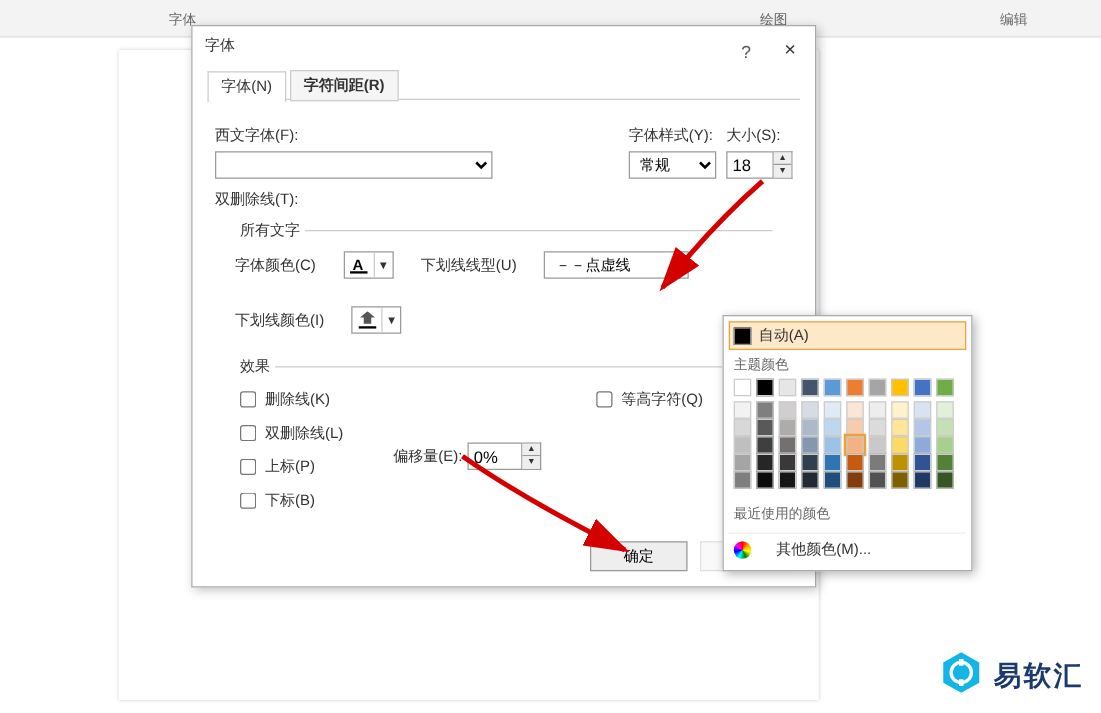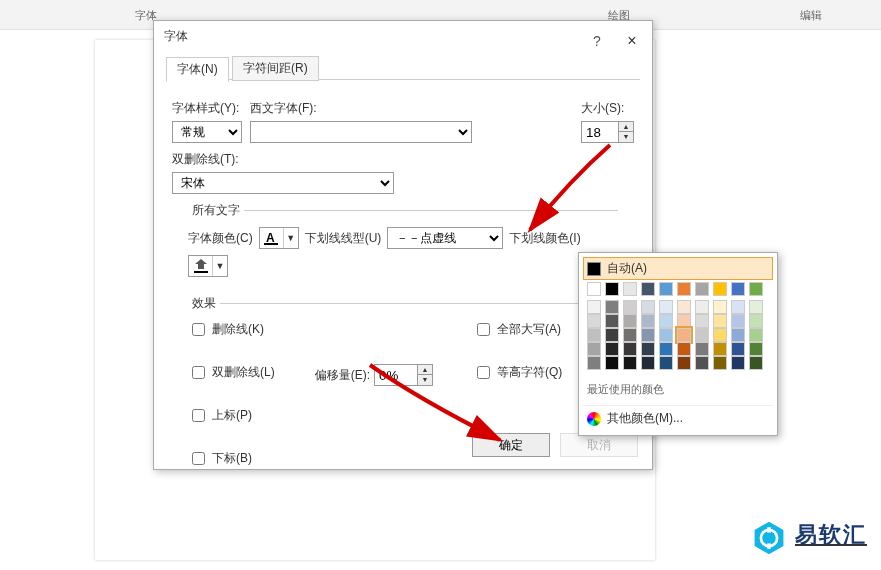--- a/index.html
+++ b/index.html
@@ -16,21 +16,21 @@
   .doc-bg { position: absolute; top: 40px; left: 95px; width: 560px; height: 520px; background: #fff; box-shadow: 0 0 3px rgba(0,0,0,0.2); }
   
   
   .dialog { position: absolute; left: 153px; top: 20px; width: 500px; height: 450px; background: #fff; border: 1px solid #aaa; box-shadow: 2px 2px 8px rgba(0,0,0,0.25); }
   .dialog-title { height: 30px; line-height: 30px; padding: 0 10px; font-size: 12px; position: relative; }
   .dialog-help { position: absolute; right: 40px; top: 5px; width: 30px; text-align: center; font-size: 14px; color: #555; cursor: default; }
   .dialog-close { position: absolute; right: 5px; top: 5px; width: 30px; text-align: center; font-size: 16px; color: #333; cursor: default; }
   
   .tabs { margin: 5px 12px 0; border-bottom: 1px solid #ccc; height: 24px; }
   .tab { display: inline-block; padding: 3px 10px; border: 1px solid #ccc; border-bottom: 1px solid #fff; background: #fff; position: relative; top: 1px; font-size: 12px; }
-  .tab.inactive { border-bottom: 1px solid #ccc; background: #f5f5f5; top: 0; }
+  .tab.inactive { border-bottom: 1px solid #ccc; background: #f5f5f5; top: 0; font-weight: bold; }
   
   .dialog-body { padding: 12px 18px; }
   .row { margin-bottom: 6px; display: flex; align-items: center; gap: 8px; flex-wrap: wrap; }
   .section-label { font-size: 12px; margin: 8px 0 4px; }
   fieldset { border: 1px solid #ccc; border-left: none; border-right: none; border-bottom: none; padding: 8px 0 4px; margin: 8px 16px; }
   fieldset legend { padding: 0 4px; font-size: 12px; }
   label { font-size: 12px; white-space: nowrap; }
   select, input[type=text] { border: 1px solid #999; height: 22px; font-size: 12px; padding: 0 4px; background: #fff; }
   .combo-wide { width: 222px; }
   .combo-med { width: 70px; }
@@ -38,46 +38,46 @@
   .spin-input { width: 38px; height: 22px; border: 1px solid #999; padding: 0 4px; }
   .spin-btns { display: flex; flex-direction: column; border: 1px solid #999; border-left: none; }
   .spin-btns span { width: 14px; height: 10px; font-size: 7px; text-align: center; line-height: 10px; background: #eee; border-bottom: 1px solid #999; cursor: default; }
   .spin-btns span:last-child { border-bottom: none; }
   
   .color-btn { display: inline-flex; align-items: center; border: 1px solid #999; height: 22px; }
   .color-swatch-btn { width: 24px; height: 20px; display: flex; align-items: center; justify-content: center; border-right: 1px solid #ccc; }
   .color-dd-arrow { width: 14px; text-align: center; font-size: 9px; }
   
   .cb-row { display: flex; gap: 40px; align-items: flex-start; }
-  .cb-col { display: flex; flex-direction: column; gap: 24px; }
+  .cb-col { display: flex; flex-direction: column; gap: 8px; }
   .cb { display: flex; align-items: center; gap: 4px; }
   .cb input { width: 13px; height: 13px; }
   
   .dialog-btns { position: absolute; bottom: 12px; right: 14px; display: flex; gap: 10px; }
   .btn { width: 78px; height: 24px; border: 1px solid #999; background: #eee; font-size: 12px; }
   
   
   .color-popup { position: absolute; left: 578px; top: 252px; width: 200px; background: #fff; border: 1px solid #aaa; box-shadow: 2px 2px 8px rgba(0,0,0,0.3); padding: 4px; }
   .cp-row { display: flex; align-items: center; gap: 6px; padding: 3px 4px; }
   .cp-row.hover { background: #fde8c7; border: 1px solid #e8a33d; padding: 2px 3px; }
   .cp-swatch { width: 14px; height: 14px; border: 1px solid #888; }
   .cp-section-title { font-size: 11px; color: #666; padding: 4px 4px 2px; }
   .cp-grid { display: grid; grid-template-columns: repeat(10, 16px); gap: 2px; padding: 2px 4px; }
   .cp-grid .c { width: 14px; height: 14px; border: 1px solid #ccc; }
   .cp-grid .c.sel { outline: 2px solid #e8a33d; outline-offset: 0; }
   .cp-std-grid { display: grid; grid-template-columns: repeat(10, 16px); gap: 2px; padding: 2px 4px 4px; }
   .cp-recent { display: grid; grid-template-columns: repeat(10, 16px); gap: 2px; padding: 2px 4px 4px; }
-  .cp-more { display: flex; align-items: center; gap: 6px; padding: 4px; border-top: 1px solid #eee; }
+  .cp-more { display: flex; align-items: center; gap: 20px; padding: 4px; border-top: 1px solid #eee; }
   .cp-more-icon { width: 14px; height: 14px; border-radius: 50%; background: conic-gradient(red,orange,yellow,green,cyan,blue,magenta,red); }
   
   
   .arrow-svg { position: absolute; pointer-events: none; }
   
   
-  .logo { position: absolute; right: 14px; bottom: 14px; display: flex; align-items: flex-start; gap: 8px; text-decoration: underline; }
+  .logo { position: absolute; right: 14px; bottom: 14px; display: flex; align-items: flex-end; gap: 8px; }
   .logo-icon { width: 36px; height: 36px; }
   .logo-text { font-size: 22px; font-weight: bold; color: #1a3a6e; letter-spacing: 2px; }
 </style>
 </head>
 <body>
 
 <div class="ribbon-bg"></div>
 <div class="ribbon-label ribbon-l1">字体</div>
 <div class="ribbon-label ribbon-l2">段落</div>
 <div class="ribbon-label ribbon-l3">绘图</div>
@@ -90,47 +90,46 @@
     <span>字体</span>
     <span class="dialog-help">?</span>
     <span class="dialog-close">×</span>
   </div>
   <div class="tabs">
     <span class="tab">字体(N)</span>
     <span class="tab inactive">字符间距(R)</span>
   </div>
   <div class="dialog-body">
     <div class="row">
+      <div style="flex:1">
+        <div class="section-label">西文字体(F):</div>
+        <select class="combo-wide"><option></option></select>
+      </div>
       <div>
         <div class="section-label">字体样式(Y):</div>
         <select class="combo-med"><option>常规</option></select>
-      </div>
-      <div style="flex:1">
-        <div class="section-label">西文字体(F):</div>
-        <select class="combo-wide"><option></option></select>
       </div>
       <div>
         <div class="section-label">大小(S):</div>
         <div class="spin-wrap">
           <input class="spin-input" value="18" style="">
           <div class="spin-btns">
               <span>▲</span>
               <span>▼</span>
             </div>
         </div>
       </div>
     </div>
     <div class="row" style="display:block">
       <div class="section-label">双删除线(T):</div>
-      <select class="combo-wide"><option>宋体</option></select>
     </div>
 
     <fieldset>
       <legend>所有文字</legend>
-      <div class="row" style="gap:6px">
+      <div class="row" style="gap:22px">
         <label>字体颜色(C)</label>
         <div class="color-btn">
           <span class="color-swatch-btn">
               <svg width="16" height="14">
                 <text x="3" y="11" font-size="12" font-weight="bold">A</text>
                 <rect x="1" y="12" width="14" height="2" fill="#000"></rect>
               </svg>
             </span>
           <span class="color-dd-arrow">▼</span>
         </div>
@@ -178,41 +177,38 @@
               <div class="spin-btns">
                   <span>▲</span>
                   <span>▼</span>
                 </div>
             </div>
           </div>
         </div>
         <div class="cb-col">
           <label class="cb">
               <input type="checkbox" style="">
-              <span>全部大写(A)</span>
-            </label>
-          <label class="cb">
-              <input type="checkbox" style="">
               <span>等高字符(Q)</span>
             </label>
         </div>
       </div>
     </fieldset>
   </div>
   <div class="dialog-btns">
     <button class="btn">确定</button>
     <button class="btn" style="opacity:0.3">取消</button>
   </div>
 </div>
 
 <div class="color-popup">
   <div class="cp-row hover">
     <span class="cp-swatch" style="background:#000"></span>
     <span>自动(A)</span>
   </div>
+  <div class="cp-section-title">主题颜色</div>
   <div class="cp-grid" id="theme-row1">
       <div class="c" style="background: rgb(255, 255, 255);"></div>
       <div class="c" style="background: rgb(0, 0, 0);"></div>
       <div class="c" style="background: rgb(231, 230, 230);"></div>
       <div class="c" style="background: rgb(68, 84, 106);"></div>
       <div class="c" style="background: rgb(91, 155, 213);"></div>
       <div class="c" style="background: rgb(237, 125, 49);"></div>
       <div class="c" style="background: rgb(165, 165, 165);"></div>
       <div class="c" style="background: rgb(255, 192, 0);"></div>
       <div class="c" style="background: rgb(68, 114, 196);"></div>

